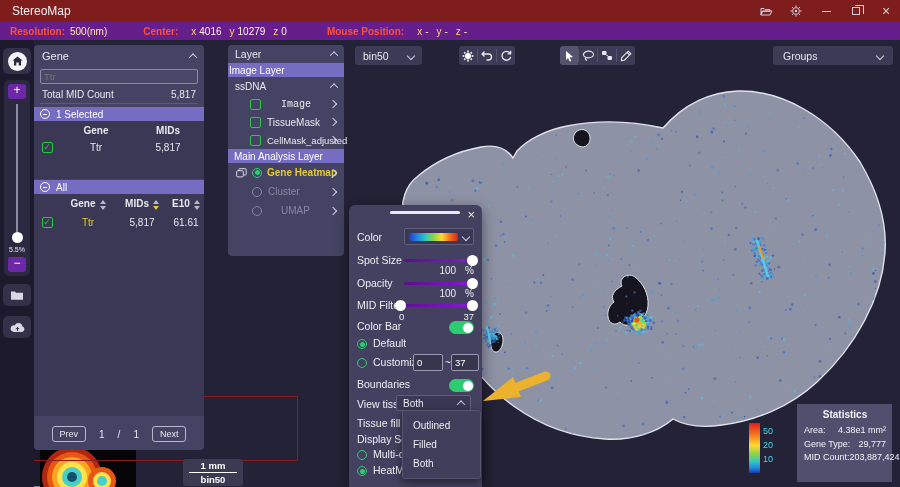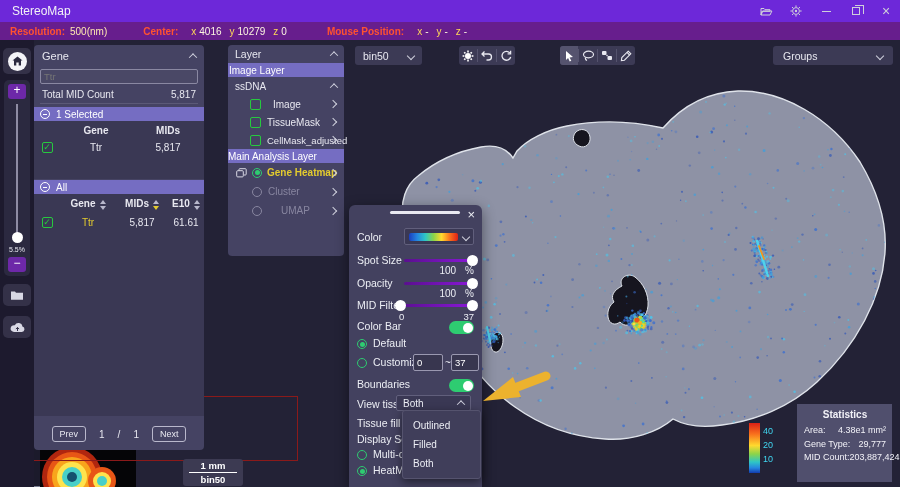--- a/index.html
+++ b/index.html
@@ -2,21 +2,21 @@
 <html><head>
 <meta charset="utf-8">
 <style>
   * { margin:0; padding:0; box-sizing:border-box; }
   html,body { width:900px; height:487px; overflow:hidden; background:#232236;
     font-family:"Liberation Sans", sans-serif; -webkit-font-smoothing:antialiased; }
   #app { position:relative; width:900px; height:487px; background:#232236; overflow:hidden; }
   .abs { position:absolute; }
 
   
-  .titlebar { left:0; top:0; width:900px; height:22px; background:#6d28d9; z-index:50;
+  .titlebar { left:0; top:0; width:900px; height:22px; background:#7f1d1d; z-index:50;
     display:flex; align-items:center; }
   .titlebar .title { color:#f2f2f6; font-size:12px; margin-left:12px; }
   .win-icons { position:absolute; right:6px; top:0; height:22px; display:flex; align-items:center; gap:14px; }
   .win-icons .wi { width:16px; height:16px; display:flex; align-items:center; justify-content:center;
     color:#cfcfda; font-size:12px; cursor:pointer; }
   .min-glyph { width:9px; height:1px; background:#cfcfda; }
   .restore-glyph { width:8px; height:8px; border:1px solid #cfcfda; position:relative; }
   .restore-glyph:before { content:""; position:absolute; left:2px; top:-3px; width:8px; height:8px;
     border:1px solid #cfcfda; border-left:none; border-bottom:none; }
 
@@ -1113,21 +1113,21 @@
     </svg>
   </div>
   <div class="abs redrect"></div>
 
   <div class="abs scalebar">
     <span>1 mm</span>
     <div class="line"></div>
     <span>bin50</span>
   </div>
   <div class="abs colorbar"></div>
-  <div class="cb-tick" style="top:426px">40</div>
+  <div class="cb-tick" style="top:426px">50</div>
   <div class="cb-tick" style="top:440px">20</div>
   <div class="cb-tick" style="top:454px">10</div>
   <div class="abs stats">
     <div class="st-title">Statistics</div>
     <div class="st-row">
         <span>Area:</span>
         <span>4.38e1 mm²</span>
       </div>
     <div class="st-row">
         <span>Gene Type:</span>
@@ -1296,34 +1296,34 @@
     </div>
     <div class="purple-bar" style="height:14px; padding-left:1px;">
       <span>Image Layer</span>
     </div>
     <div class="lp-row" style="height:18px; padding:0 7px; justify-content:space-between;">
       <span>ssDNA</span>
       <span class="chev up"></span>
     </div>
     <div class="lp-row" style="height:18px;">
       <span class="checkbox" style="margin-left:22px;"></span>
-      <span style="margin-left:12px;">Image</span>
+      <span style="margin-left:20px;font-family:Liberation Mono, monospace;">Image</span>
       <span class="chev right" style="position:absolute; right:8px;"></span>
     </div>
     <div class="lp-row" style="height:18px;">
       <span class="checkbox" style="margin-left:22px;"></span>
       <span style="margin-left:6px;">TissueMask</span>
       <span class="chev right" style="position:absolute; right:8px;"></span>
     </div>
     <div class="lp-row" style="height:18px;">
       <span class="checkbox" style="margin-left:22px;"></span>
       <span style="margin-left:6px; font-size:9.5px;">CellMask_adjusted</span>
       <span class="chev right" style="position:absolute; right:8px;"></span>
     </div>
-    <div class="purple-bar" style="height:14px; padding-left:0;">
+    <div class="purple-bar" style="height:14px; padding-left:6px;">
       <span>Main Analysis Layer</span>
     </div>
     <div class="lp-row" style="height:19px;">
       <svg class="icon" style="margin-left:8px;" width="11" height="10" viewBox="0 0 11 10">
           <rect x="0.7" y="2.7" width="6.6" height="6.2" rx="1" fill="none" stroke="#d8d8e4" stroke-width="1"></rect>
           <path d="M3 2.7 V1.5 a0.8 0.8 0 0 1 0.8-0.8 h5.5 a0.9 0.9 0 0 1 0.9 0.9 v4.6 a0.8 0.8 0 0 1-0.8 0.8 H8" fill="none" stroke="#d8d8e4" stroke-width="1"></path>
         </svg>
       <span class="radio sel" style="margin-left:5px;"></span>
       <span class="yellow" style="margin-left:5px; font-weight:bold;">Gene Heatmap</span>
       <span class="chev right" style="position:absolute; right:8px;"></span>

